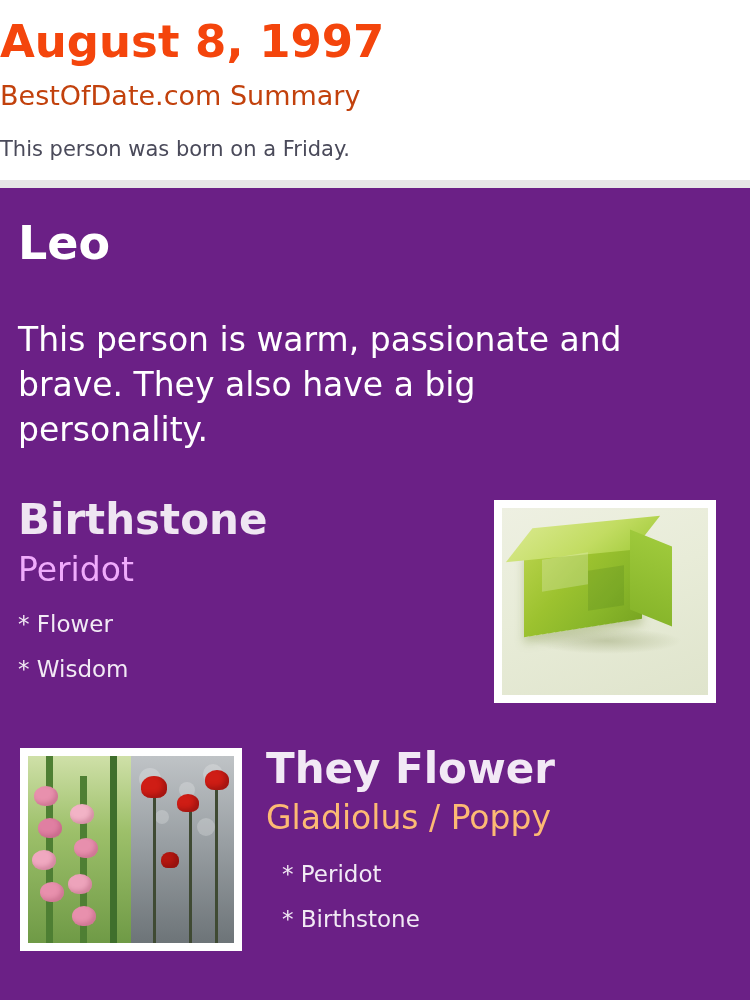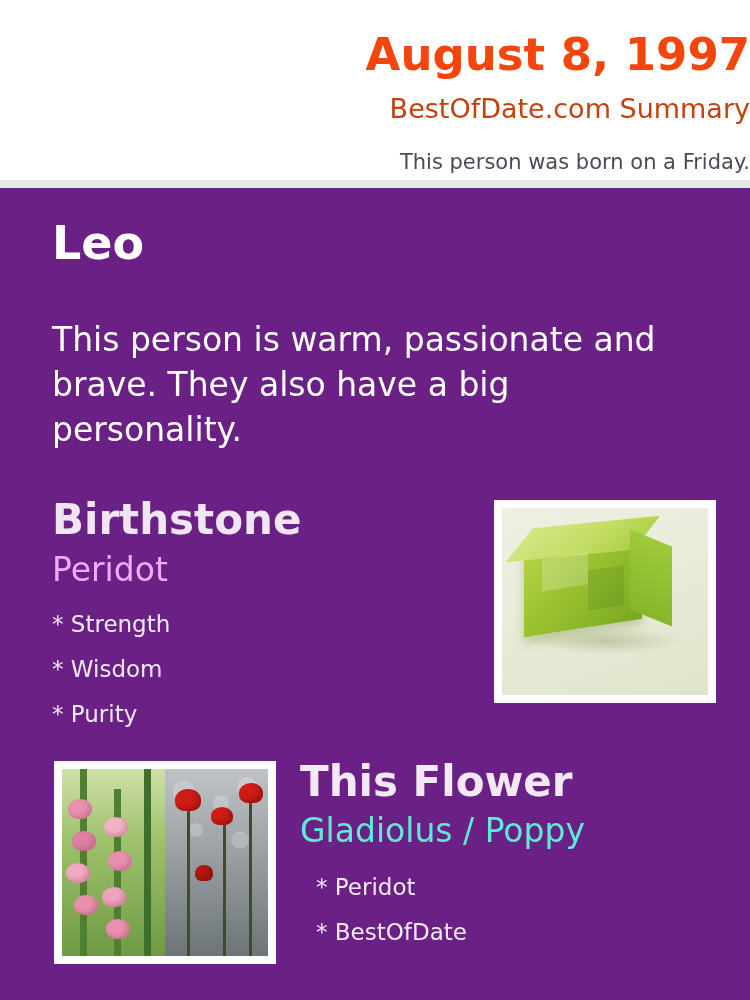--- a/index.html
+++ b/index.html
@@ -18,23 +18,23 @@
     width: 750px;
     height: 1000px;
     background: #ffffff;
   }
 
   
   .header {
     width: 750px;
     height: 180px;
     background: #ffffff;
-    text-align: right;
+    text-align: left;
     box-sizing: border-box;
-    padding-top: 27px;
+    padding-top: 14px;
   }
   .header-date {
     font-size: 45px;
     font-weight: bold;
     color: #f4450c;
     line-height: 56px;
     letter-spacing: 0px;
   }
   .header-sub {
     font-size: 27px;
@@ -55,21 +55,21 @@
     background: #e6e6e6;
   }
 
   
   .body-panel {
     position: relative;
     width: 750px;
     height: 812px;
     background: #6b2086;
     box-sizing: border-box;
-    padding: 26px 34px 0 52px;
+    padding: 26px 34px 0 18px;
     color: #ffffff;
   }
 
   .sign-name {
     font-size: 46px;
     font-weight: bold;
     line-height: 58px;
     color: #ffffff;
     margin: 0 0 6px 0;
   }
@@ -256,21 +256,21 @@
   .flower-title {
     font-size: 42px;
     font-weight: bold;
     line-height: 54px;
     color: #f2e9f5;
     text-align: left;
   }
   .flower-name {
     font-size: 33px;
     line-height: 44px;
-    color: #5eead4;
+    color: #fdba74;
     margin-top: 0px;
   }
   .flower-bullets {
     margin-top: 12px;
     margin-left: 16px;
   }
   .flower-bullets .bullet {
     font-size: 23px;
     line-height: 45px;
   }
@@ -290,23 +290,22 @@
 
   <div class="body-panel">
 
     <div class="sign-name">Leo</div>
     <div class="sign-desc">This person is warm, passionate and brave. They also have a big personality.</div>
 
     <div class="stone-section">
       <div class="stone-title">Birthstone</div>
       <div class="stone-name">Peridot</div>
       <div class="bullets">
-        <div class="bullet">* Strength</div>
+        <div class="bullet">* Flower</div>
         <div class="bullet">* Wisdom</div>
-        <div class="bullet">* Purity</div>
       </div>
 
       <div class="stone-photo">
         <div class="stone-photo-inner">
           <div class="gem-shadow"></div>
           <div class="gem"></div>
           <div class="gem-top"></div>
           <div class="gem-right"></div>
           <div class="gem-facet-a"></div>
           <div class="gem-facet-b"></div>
@@ -341,23 +340,23 @@
             <div class="poppy-stem" style="left:84px; top:30px; height:157px;"></div>
             <div class="poppy-bloom" style="left:10px; top:20px;"></div>
             <div class="poppy-bloom" style="left:46px; top:38px; width:22px; height:18px;"></div>
             <div class="poppy-bloom" style="left:74px; top:14px; width:24px; height:20px;"></div>
             <div class="poppy-bloom" style="left:30px; top:96px; width:18px; height:16px; background:#b51710;"></div>
           </div>
         </div>
       </div>
 
       <div class="flower-text">
-        <div class="flower-title">This Flower</div>
+        <div class="flower-title">They Flower</div>
         <div class="flower-name">Gladiolus / Poppy</div>
         <div class="flower-bullets">
           <div class="bullet">* Peridot</div>
-          <div class="bullet">* BestOfDate</div>
+          <div class="bullet">* Birthstone</div>
         </div>
       </div>
     </div>
 
   </div>
 </div>
 
 </body></html>

